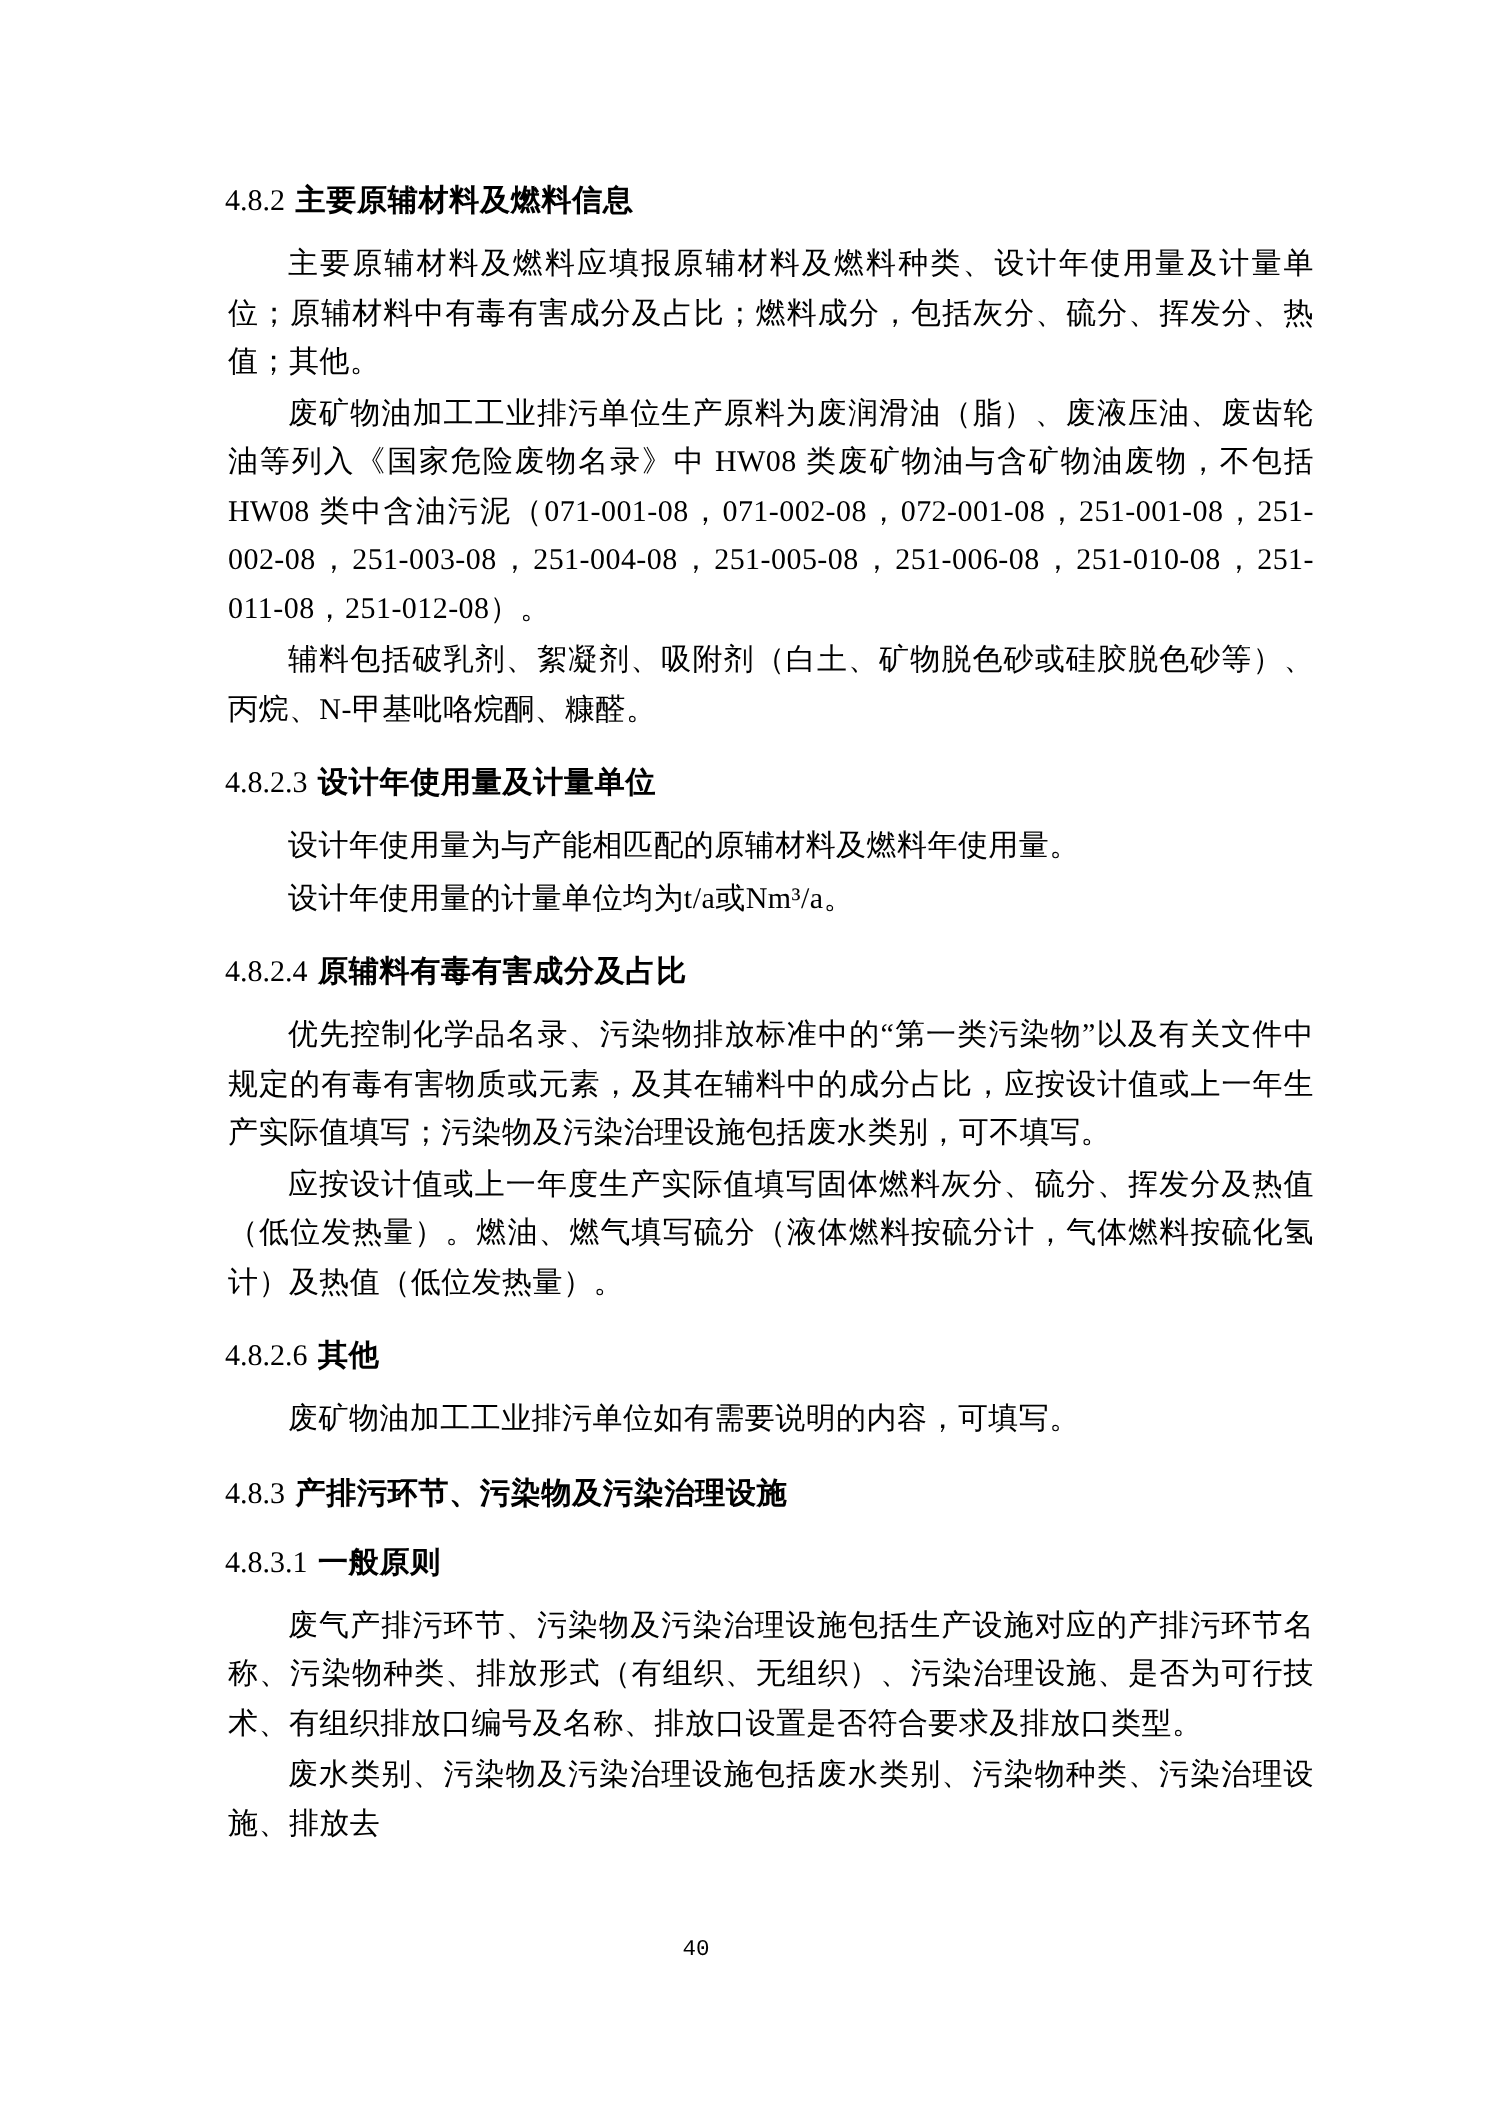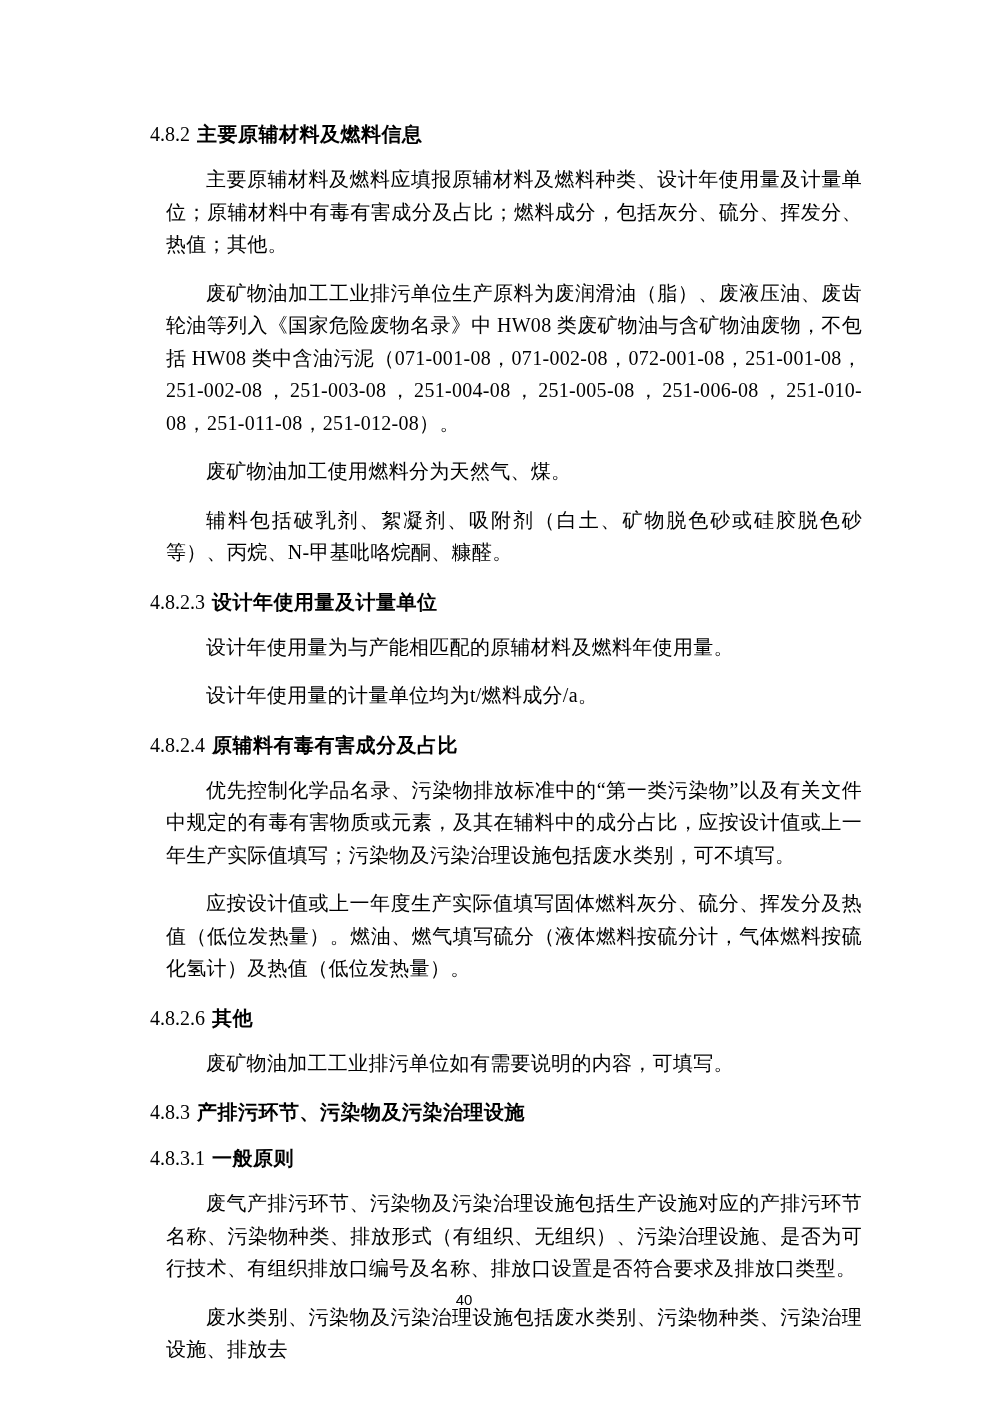--- a/index.html
+++ b/index.html
@@ -31,62 +31,61 @@
   }
   .heading .ttl {
     font-family: "Liberation Sans", "DejaVu Sans", sans-serif;
     font-weight: 600;
     margin-left: 7px;
     letter-spacing: 0.5px;
   }
   .para {
     font-size: 20px;
     line-height: 32.5px;
-    margin: 16px;
+    margin: 2px;
     text-indent: 2em;
     text-align: justify;
     text-justify: inter-ideograph;
     text-align-last: left;
     letter-spacing: 0.3px;
   }
   .page-number {
     position: absolute;
     top: 1291px;
     left: 0;
     width: 100%;
     text-align: center;
-    font-family: Liberation Sans, sans-serif;
+    font-family: Liberation Mono, monospace;
     font-size: 15px;
     color: #000000;
   }
 </style>
 </head>
 <body>
 
 <div class="page">
   <div class="content">
 
     <div class="heading">
       <span class="num">4.8.2</span><span class="ttl">主要原辅材料及燃料信息</span>
     </div>
 
 
     <p class="para">主要原辅材料及燃料应填报原辅材料及燃料种类、设计年使用量及计量单位；原辅材料中有毒有害成分及占比；燃料成分，包括灰分、硫分、挥发分、热值；其他。</p>
 
 
     <p class="para">废矿物油加工工业排污单位生产原料为废润滑油（脂）、废液压油、废齿轮油等列入《国家危险废物名录》中 HW08 类废矿物油与含矿物油废物，不包括 HW08 类中含油污泥（071-001-08，071-002-08，072-001-08，251-001-08，251-002-08，251-003-08，251-004-08，251-005-08，251-006-08，251-010-08，251-011-08，251-012-08）。</p>
-    <p class="para">废矿物油加工使用燃料分为天然气、煤。</p>
     <p class="para">辅料包括破乳剂、絮凝剂、吸附剂（白土、矿物脱色砂或硅胶脱色砂等）、丙烷、N-甲基吡咯烷酮、糠醛。</p>
 
     <div class="heading">
       <span class="num">4.8.2.3</span><span class="ttl">设计年使用量及计量单位</span>
     </div>
 
     <p class="para">设计年使用量为与产能相匹配的原辅材料及燃料年使用量。</p>
-    <p class="para">设计年使用量的计量单位均为t/燃料成分/a。</p>
+    <p class="para">设计年使用量的计量单位均为t/a或Nm³/a。</p>
 
     <div class="heading">
       <span class="num">4.8.2.4</span><span class="ttl">原辅料有毒有害成分及占比</span>
     </div>
 
     <p class="para">优先控制化学品名录、污染物排放标准中的“第一类污染物”以及有关文件中规定的有毒有害物质或元素，及其在辅料中的成分占比，应按设计值或上一年生产实际值填写；污染物及污染治理设施包括废水类别，可不填写。</p>
 
 
     <p class="para">应按设计值或上一年度生产实际值填写固体燃料灰分、硫分、挥发分及热值（低位发热量）。燃油、燃气填写硫分（液体燃料按硫分计，气体燃料按硫化氢计）及热值（低位发热量）。</p>
 

